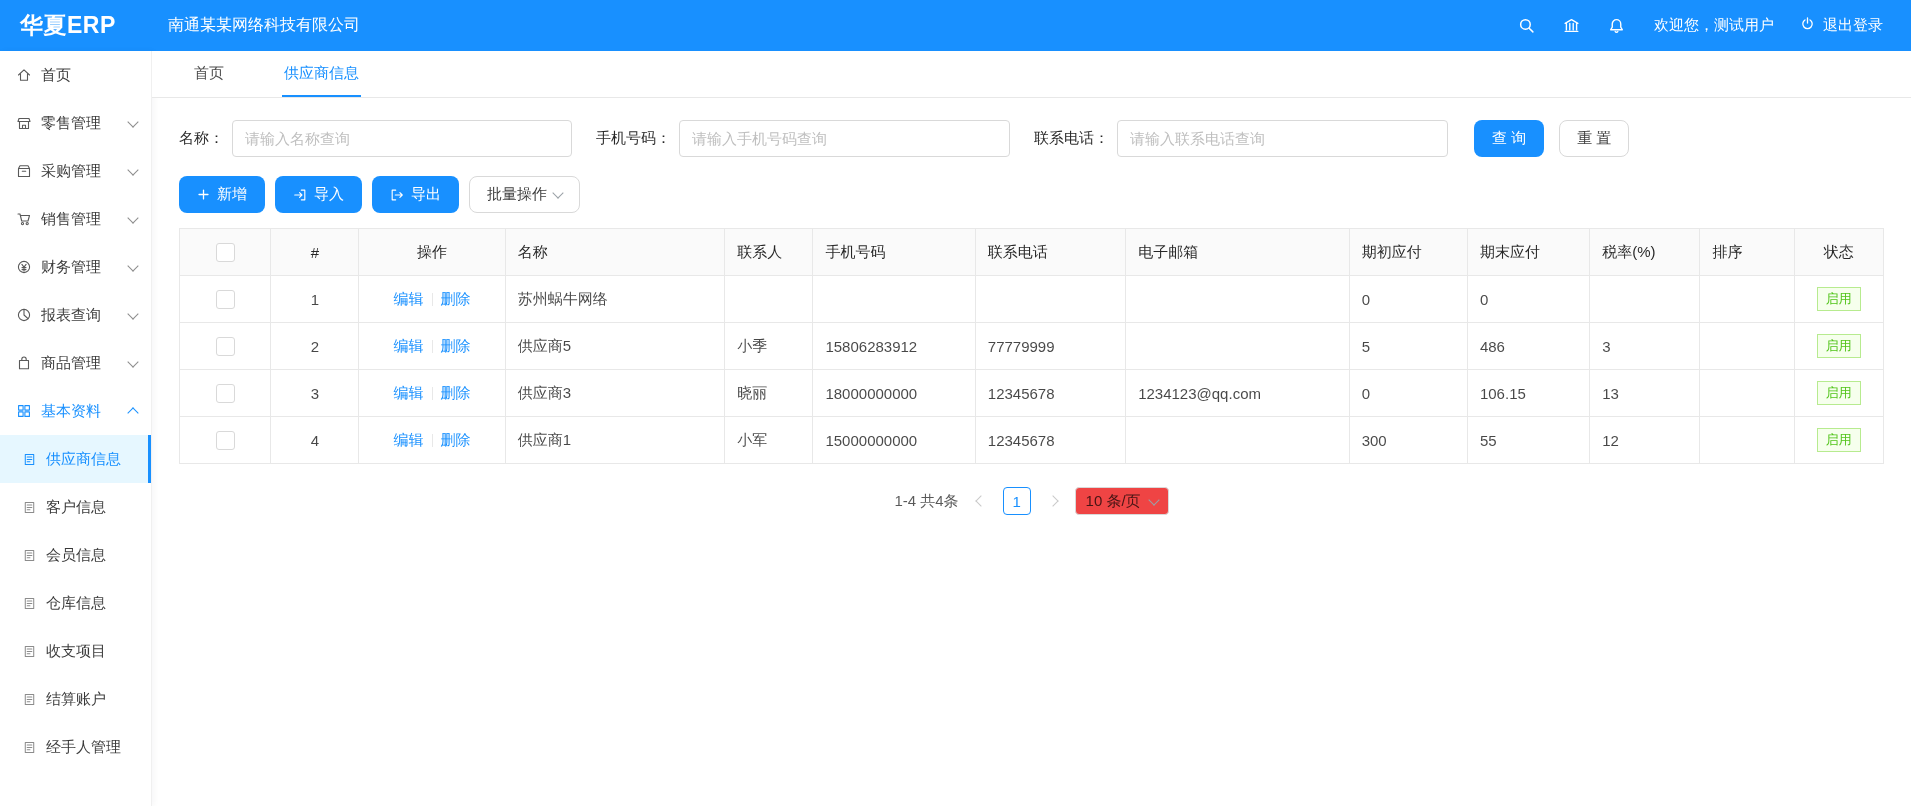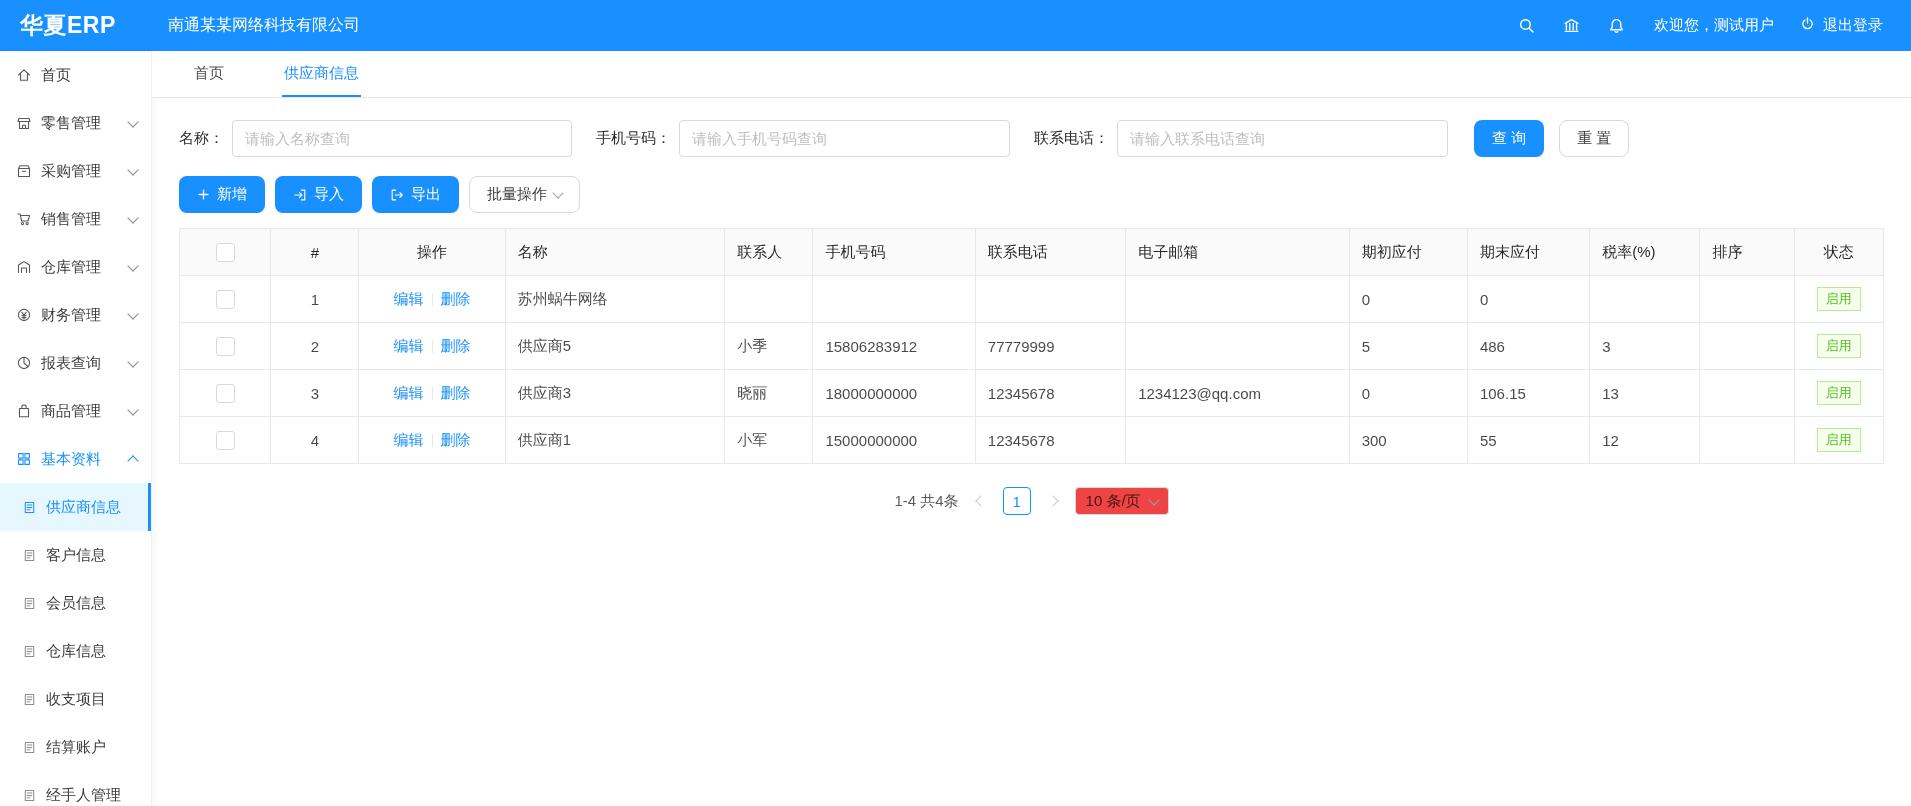--- a/index.html
+++ b/index.html
@@ -138,29 +138,20 @@
         </div>
         <div class="sb-item">
           <span class="sb-icon">
             <svg width="16" height="16" viewBox="0 0 16 16" fill="none" stroke="currentColor" stroke-width="1.1" stroke-linecap="round" stroke-linejoin="round">
               <path d="M2 3h2l1.7 7H12l1.5-5.5H5"></path>
               <circle cx="6.5" cy="12.6" r="1.1"></circle>
               <circle cx="11.2" cy="12.6" r="1.1"></circle>
             </svg>
           </span>
           <span class="sb-label">销售管理</span>
-          <span class="sb-chevron"></span>
-        </div>
-        <div class="sb-item">
-          <span class="sb-icon">
-            <svg width="16" height="16" viewBox="0 0 16 16" fill="none" stroke="currentColor" stroke-width="1.1" stroke-linecap="round" stroke-linejoin="round">
-              <path d="M2.5 13.5V6L8 2.6 13.5 6v7.5M5.5 13.5V9h5v4.5"></path>
-            </svg>
-          </span>
-          <span class="sb-label">仓库管理</span>
           <span class="sb-chevron"></span>
         </div>
         <div class="sb-item">
           <span class="sb-icon">
             <svg width="16" height="16" viewBox="0 0 16 16" fill="none" stroke="currentColor" stroke-width="1.1" stroke-linecap="round" stroke-linejoin="round">
               <circle cx="8" cy="8" r="5.6"></circle>
               <path d="M5.9 5.4 8 8.1l2.1-2.7M6 8.6h4M6 10.6h4M8 8.1v4"></path>
             </svg>
           </span>
           <span class="sb-label">财务管理</span>

